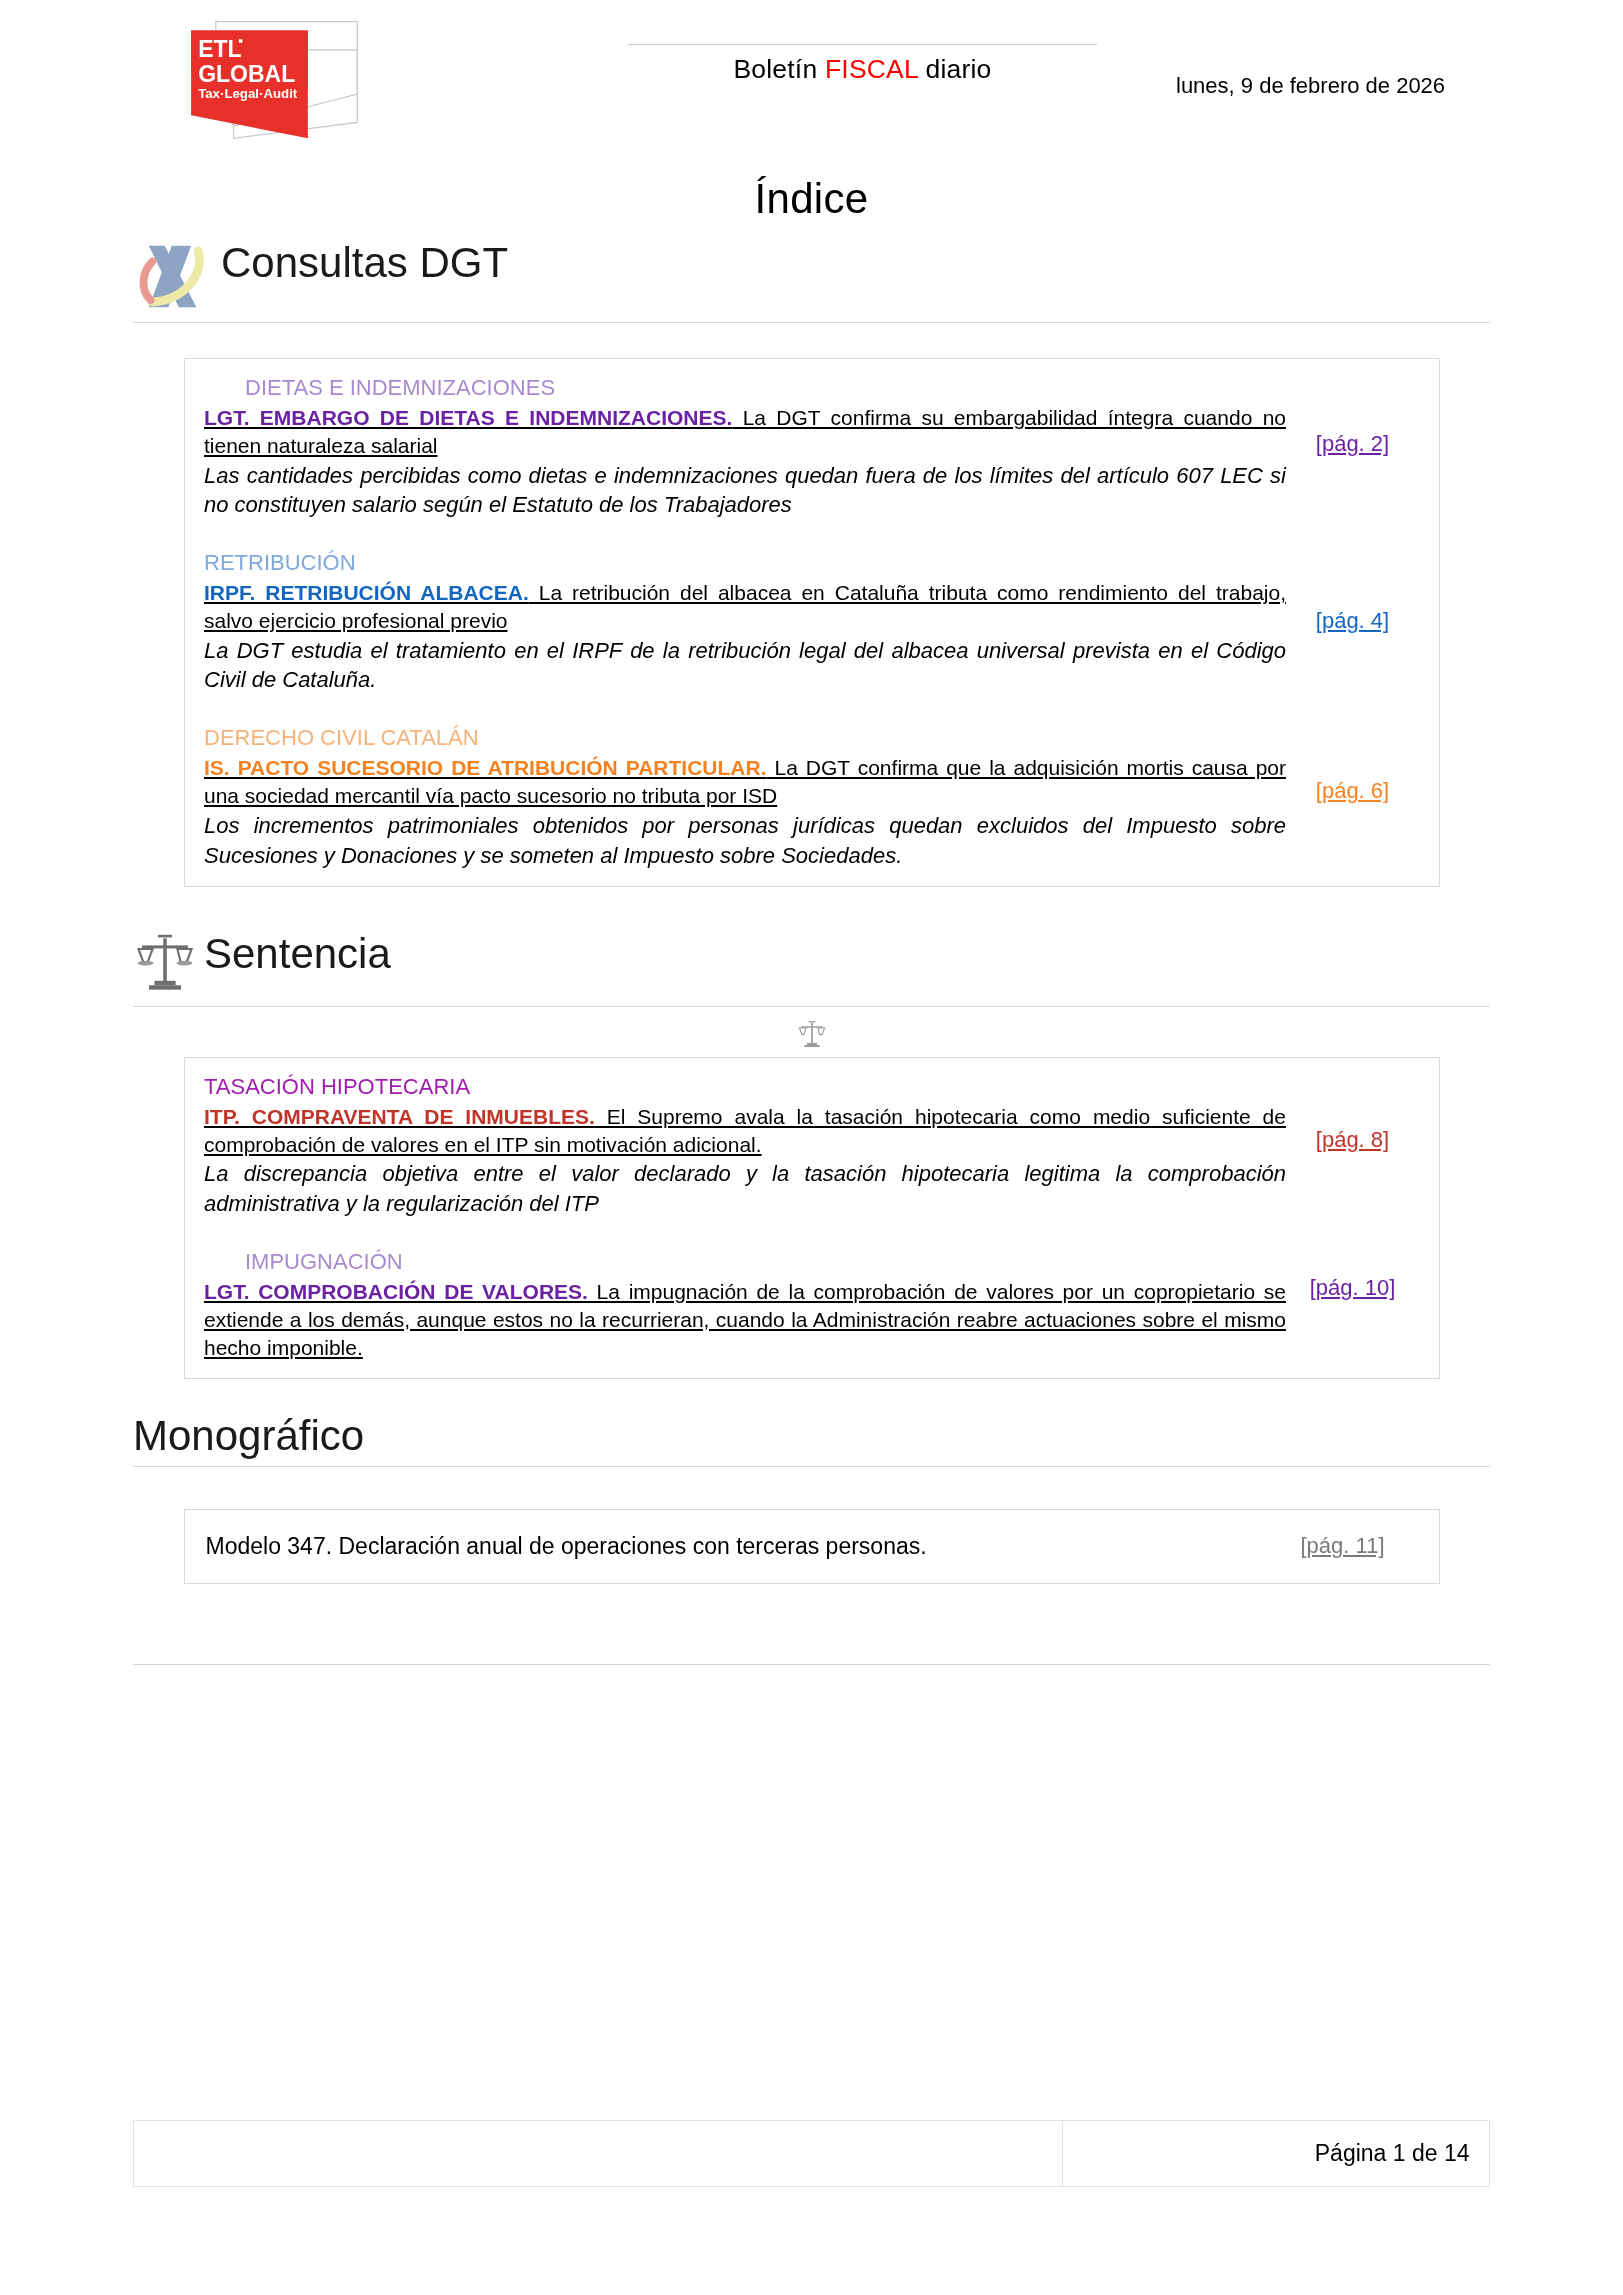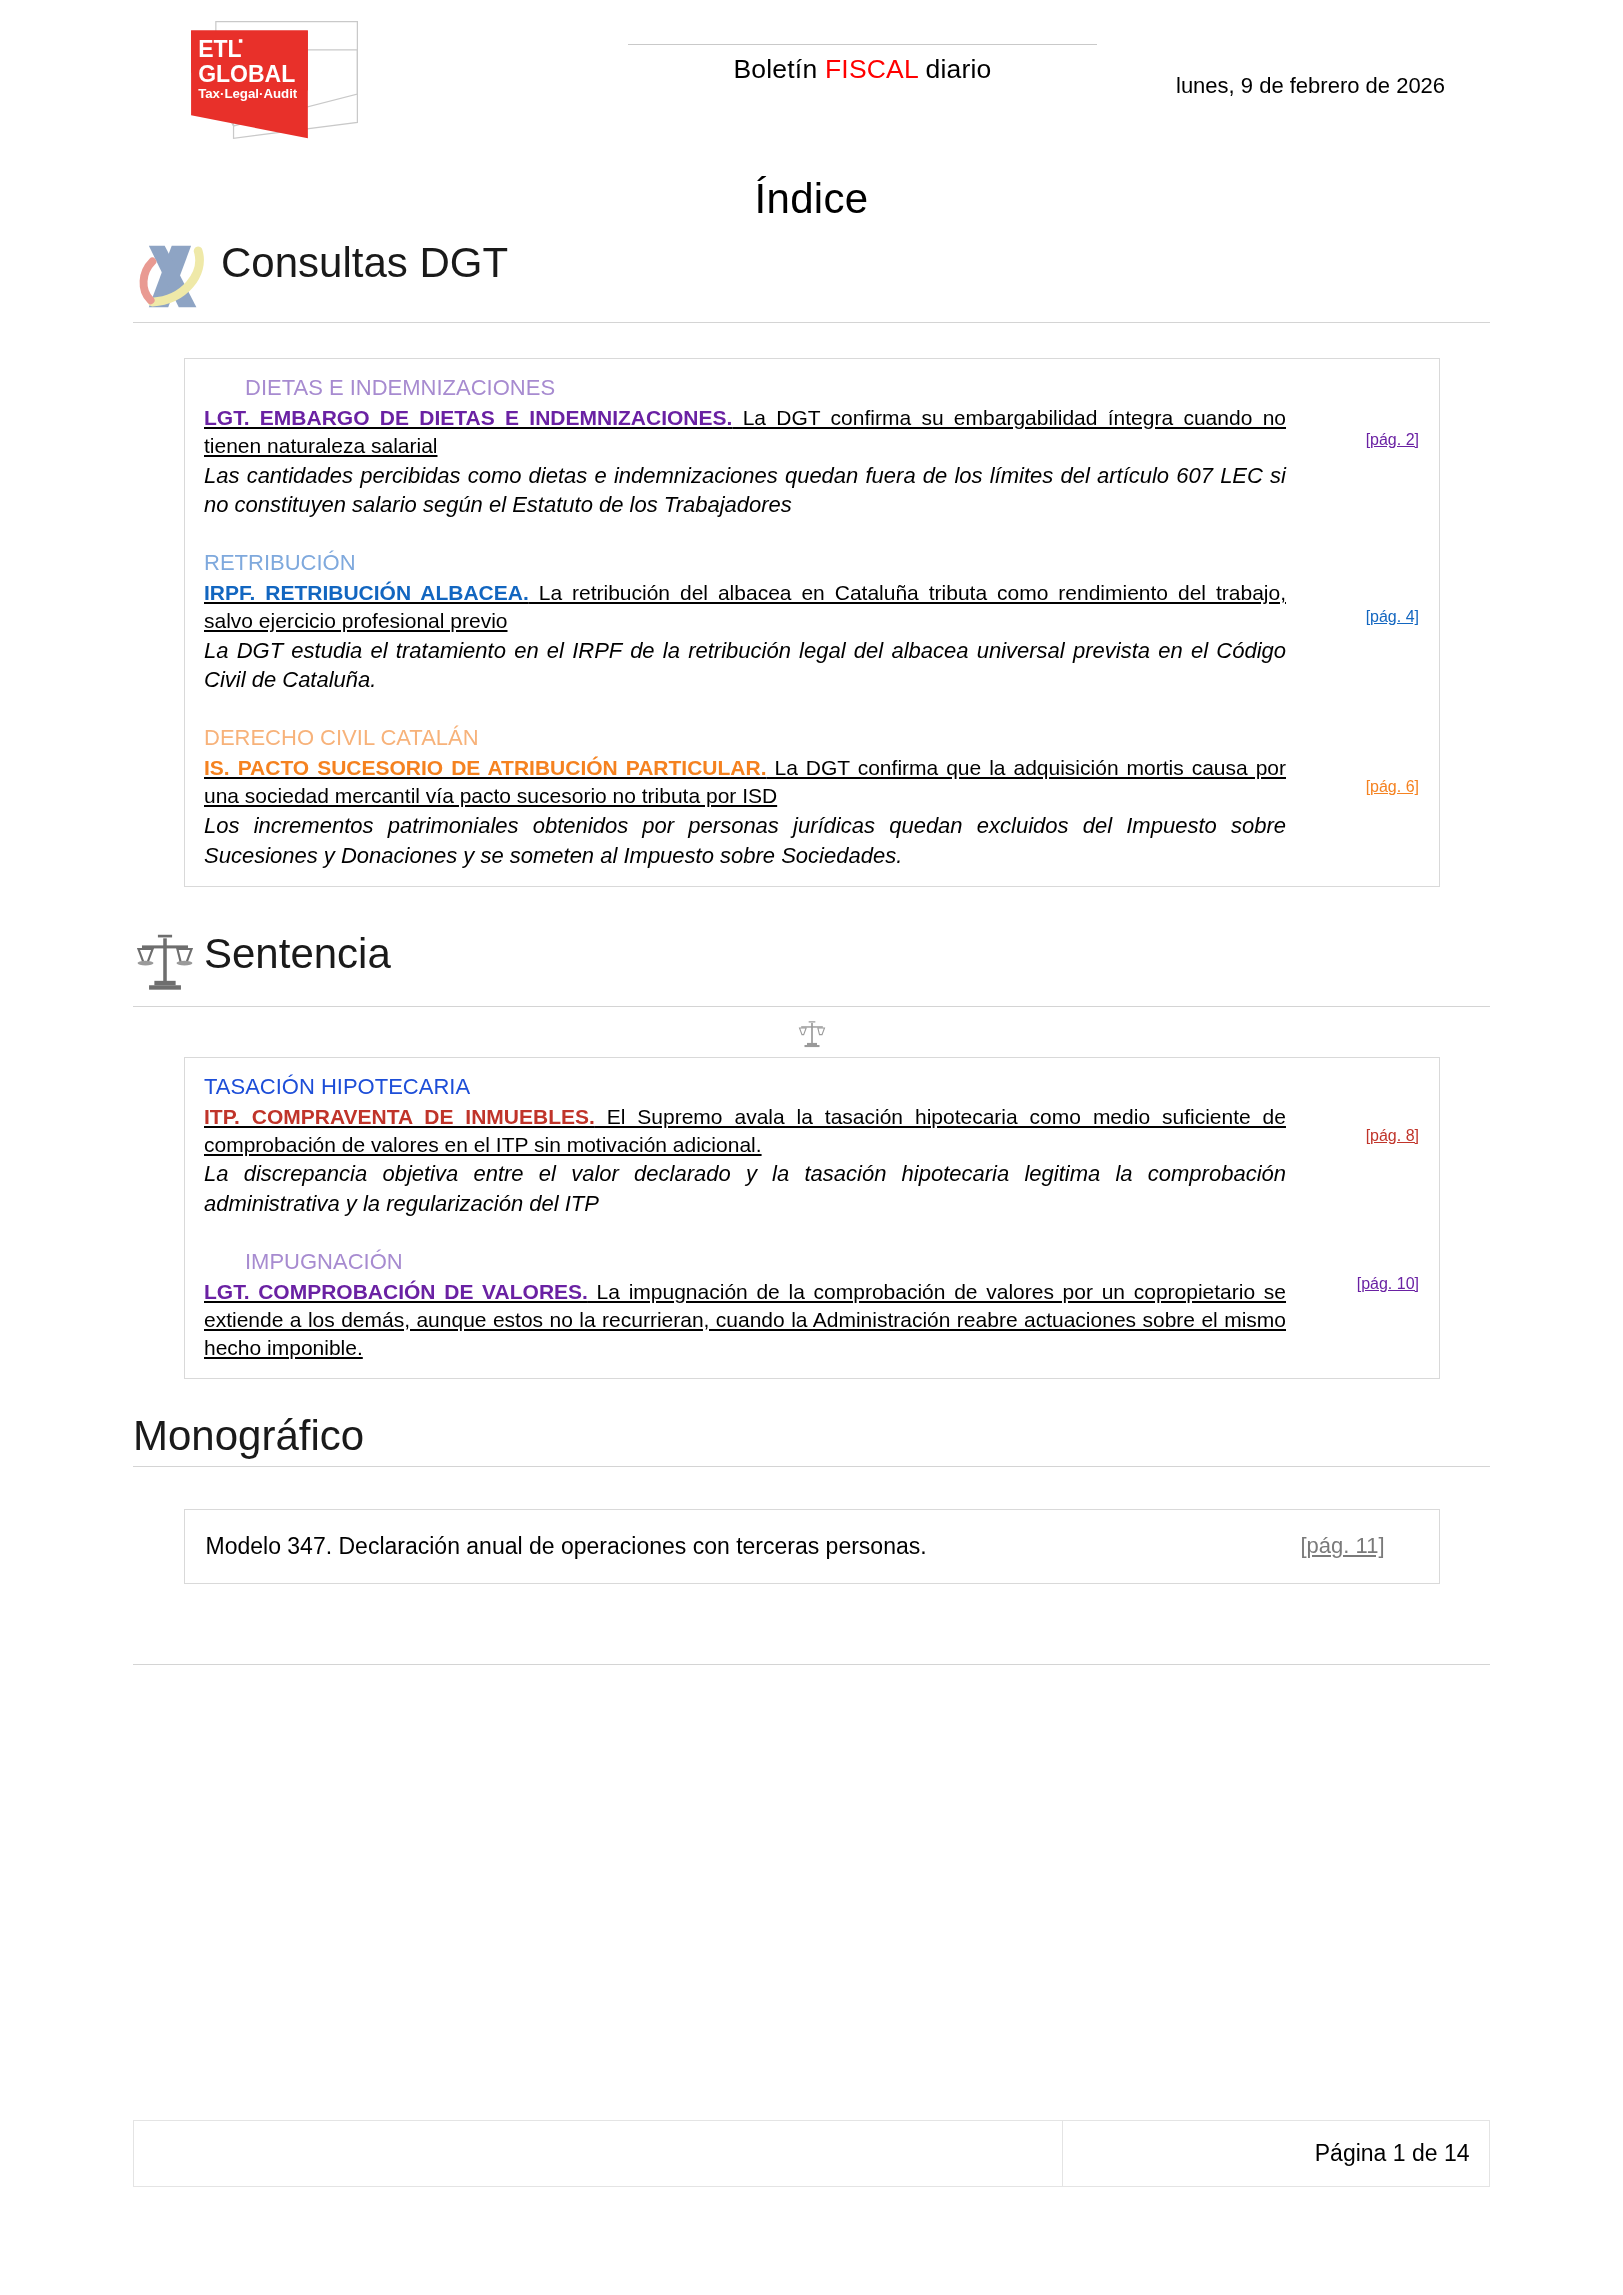--- a/index.html
+++ b/index.html
@@ -118,22 +118,22 @@
     margin-bottom: 5.3px;
   }
   .entry:last-child { margin-bottom: 0; }
   .entry-body {
     flex: 1 1 auto;
     min-width: 0;
   }
   .entry-page {
     flex: 0 0 auto;
     width: 133px;
-    text-align: right;
-    font-size: 16px;
+    text-align: center;
+    font-size: 22px;
     padding-top: 57px;
   }
   .entry-page .pg-link {
     text-decoration: underline;
     white-space: nowrap;
   }
   .entry.e1 .entry-page { padding-top: 58px; }
   .entry.e2 .entry-page { padding-top: 60px; }
   .entry.e3 .entry-page { padding-top: 55px; }
   .entry.e4 .entry-page { padding-top: 55px; }
@@ -164,21 +164,21 @@
   }
   .entry-spacer { height: 23px; }
 
   
   .c-purple-cat  { color: #a78bd0; margin-left: 41px; }
   .c-purple      { color: #6a21a3; }
   .c-blue-cat    { color: #7fa9dd; }
   .c-blue        { color: #1266c0; }
   .c-orange-cat  { color: #f7b27a; }
   .c-orange      { color: #f58220; }
-  .c-red-cat     { color: #1d4ed8; }
+  .c-red-cat     { color: #a21caf; }
   .c-red         { color: #c0342a; }
   .c-gray        { color: #7a7a7a; }
 
   
   .mini-scale {
     text-align: center;
     padding-top: 12.4px;
     padding-bottom: 1.8px;
     line-height: 0;
   }

